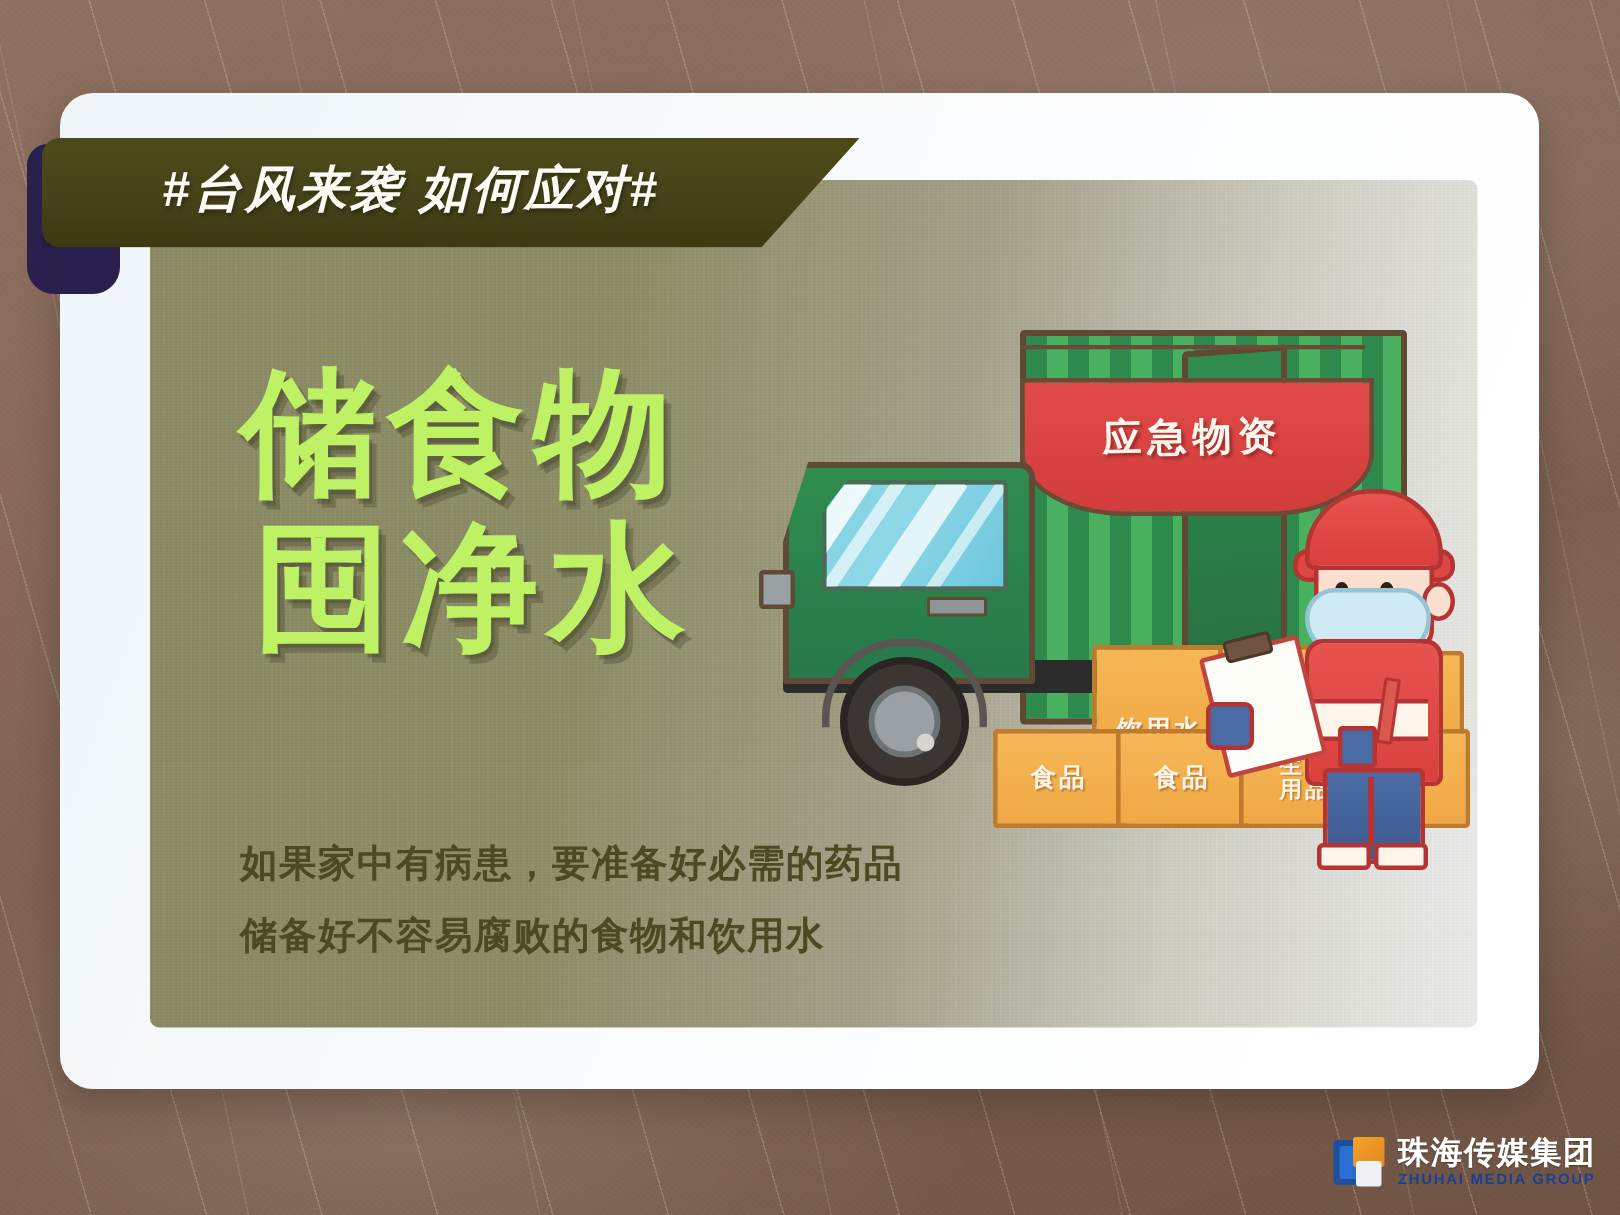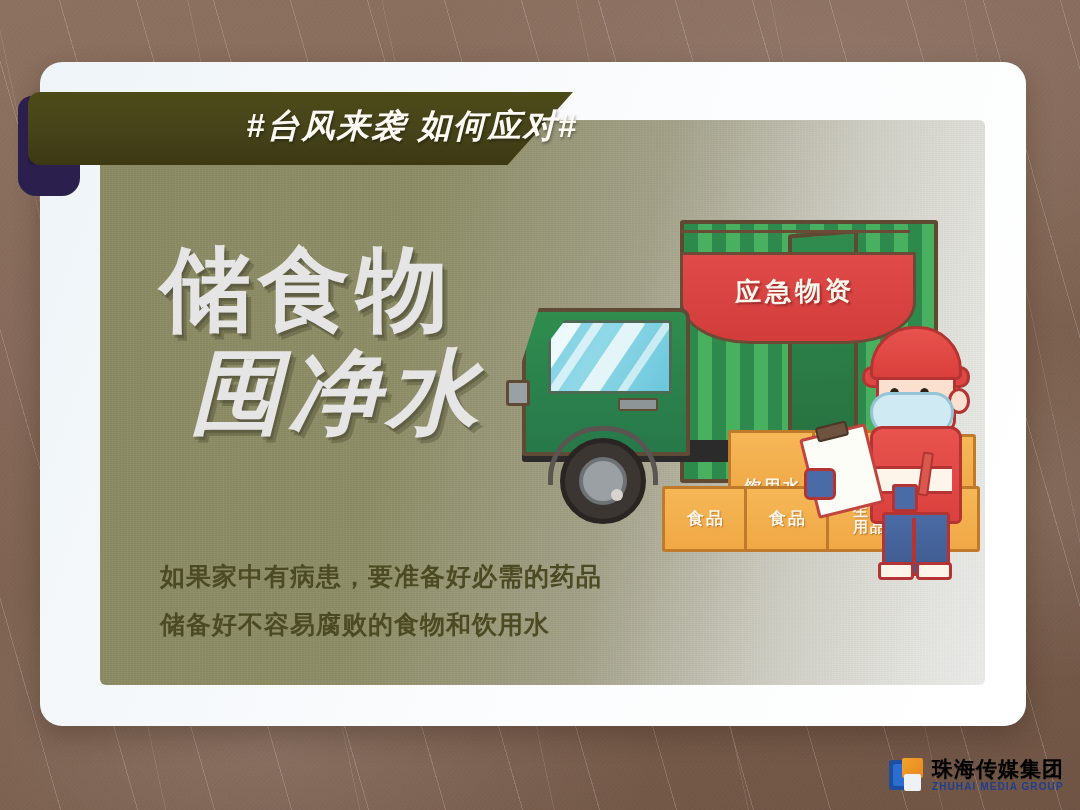--- a/index.html
+++ b/index.html
@@ -53,28 +53,28 @@
   .ribbon-tail{position:absolute;left:18px;top:96px;width:62px;height:100px;
         background:#2b1f4d;border-radius:14px 0 18px 18px;}
   .ribbon{position:absolute;left:28px;top:92px;width:545px;height:73px;
         background:linear-gradient(180deg,#4d4a19 0%,#46431a 55%,#3c3913 100%);
         border-radius:12px 0 0 12px;
         clip-path:polygon(0 0, 100% 0, 88% 100%, 0 100%);
         box-shadow:0 4px 10px rgba(0,0,0,.30);}
   .ribbon-text{position:absolute;left:108px;top:104px;width:470px;
         color:#fdfbf4;font-size:33px;font-weight:bold;font-style:italic;
         letter-spacing:2px;white-space:nowrap;
-        text-shadow:1px 2px 3px rgba(0,0,0,.35);text-align:right;}
+        text-shadow:1px 2px 3px rgba(0,0,0,.35);}
 
   
   .headline{position:absolute;left:160px;top:238px;width:400px;}
-  .hl-line{color:#e5e5e5;font-size:92px;font-weight:bold;line-height:1.12;
+  .hl-line{color:#bef264;font-size:92px;font-weight:bold;line-height:1.12;
         letter-spacing:6px;white-space:nowrap;
         text-shadow:5px 6px 0 rgba(60,60,35,.30), 2px 3px 1px rgba(0,0,0,.22);}
-  .hl-line.two{margin-left:30px;font-style:italic;}
+  .hl-line.two{margin-left:9px;}
 
   
   .body-copy{position:absolute;left:160px;top:552px;width:520px;}
   .bc-line{color:#4b4a22;font-size:25px;font-weight:bold;line-height:1.92;
         letter-spacing:1px;white-space:nowrap;}
 
   
   .illo{position:absolute;left:500px;top:190px;width:500px;height:400px;}
 
   .truck-cargo{position:absolute;left:180px;top:30px;width:250px;height:255px;
@@ -176,21 +176,21 @@
   .logo-mark{position:relative;width:34px;height:34px;}
   .lm-blue{position:absolute;left:0;top:2px;width:22px;height:30px;
         background:#1d4f9e;border-radius:3px;}
   .lm-blue2{position:absolute;left:4px;top:6px;width:14px;height:22px;
         background:#2a6ed1;border-radius:2px;}
   .lm-orange{position:absolute;left:13px;top:0;width:21px;height:20px;
         background:linear-gradient(135deg,#f2a32b,#e8861d);border-radius:2px;}
   .lm-white{position:absolute;left:15px;top:16px;width:17px;height:17px;
         background:#eef2f7;border-radius:2px;}
   .logo-txt{line-height:1;}
-  .logo-cn{color:#000000;font-size:21px;font-weight:bold;letter-spacing:1px;
+  .logo-cn{color:#ffffff;font-size:21px;font-weight:bold;letter-spacing:1px;
         text-shadow:0 1px 1px rgba(0,0,0,.35);}
   .logo-en{color:#1d3f8f;font-size:10px;font-weight:bold;letter-spacing:1.1px;margin-top:3px;}
 </style>
 </head>
 <body>
 
 <div class="stage">
 
   <div class="bg"></div>
   <div class="bg-grain"></div>

